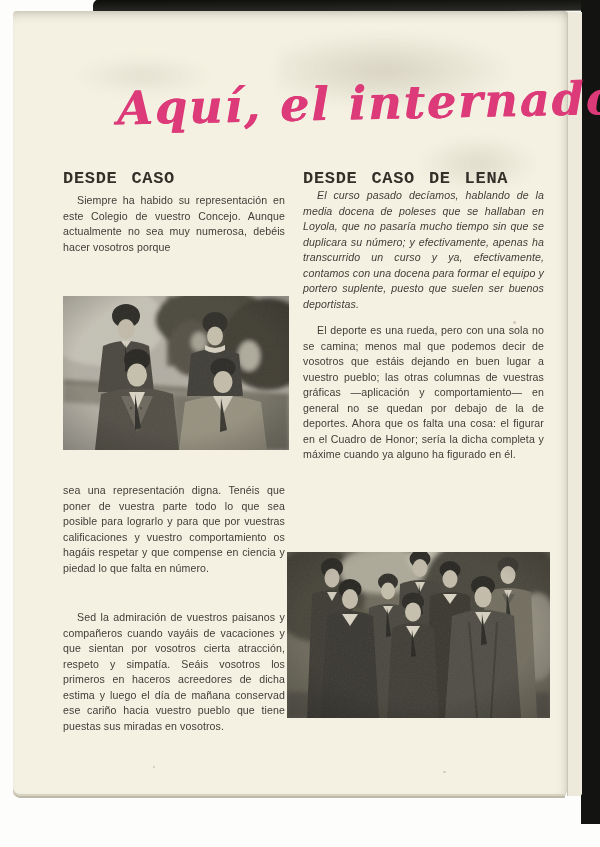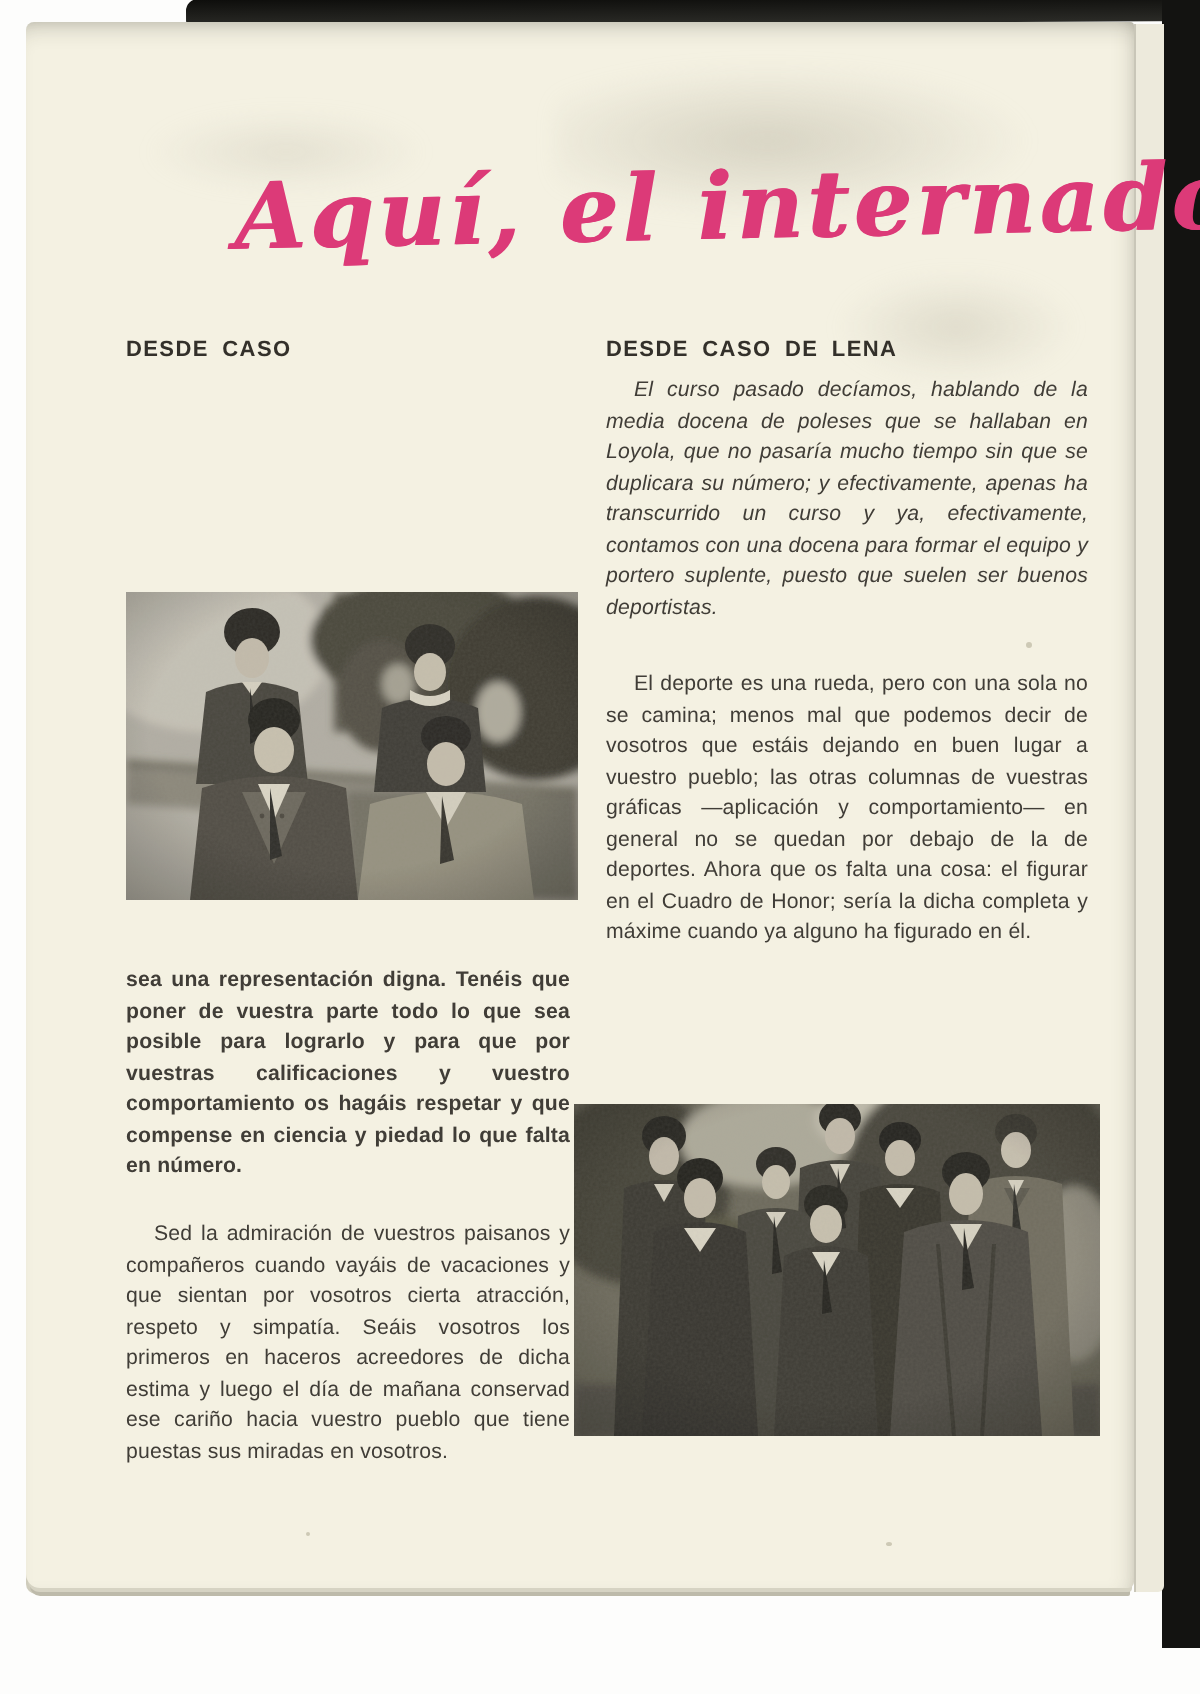--- a/index.html
+++ b/index.html
@@ -23,32 +23,32 @@
           background:radial-gradient(ellipse at 45% 50%, rgba(203,199,182,.7), rgba(203,199,182,0) 72%);}
   .ghost2{left:405px;top:125px;width:120px;height:55px;filter:blur(5px);
           background:radial-gradient(ellipse at 50% 50%, rgba(206,202,185,.55), rgba(206,202,185,0) 70%);}
   .ghost3{left:60px;top:45px;width:140px;height:40px;filter:blur(5px);
           background:radial-gradient(ellipse at 50% 50%, rgba(208,204,188,.45), rgba(208,204,188,0) 70%);}
   .title{position:absolute;left:104px;top:68px;margin:0;width:420px;
          font-family:"DejaVu Serif",serif;font-style:italic;font-weight:700;
          font-size:46px;line-height:1.1;letter-spacing:2px;color:#dc3a78;
          transform:rotate(-1.2deg);white-space:nowrap;
          text-shadow:0.6px 0 0 #dc3a78;}
-  .heading{position:absolute;margin:0;font-size:11px;font-weight:700;color:#33302a;
-           letter-spacing:.7px;word-spacing:3px;}
+  .heading{position:absolute;margin:0;font-size:17px;font-weight:700;color:#33302a;
+           letter-spacing:.7px;word-spacing:3px;font-family:Liberation Mono, monospace;}
   .hl{left:50px;top:158px;}
   .hr{left:290px;top:158px;}
   .body{position:absolute;margin:0;font-size:10.6px;line-height:15.5px;color:#403d37;
         text-align:justify;text-indent:14px;letter-spacing:.1px;hyphens:auto;}
-  .noindent{text-indent:0;font-weight:bold;}
+  .noindent{text-indent:0;}
   .pl1{left:50px;top:182px;width:222px;}
   .pl2{left:50px;top:472px;width:222px;}
   .pl3{left:50px;top:599px;width:222px;}
   .pr1{left:290px;top:177px;width:241px;font-style:italic;}
-  .pr2{left:290px;top:324px;width:241px;}
+  .pr2{left:290px;top:312px;width:241px;}
   .photo{position:absolute;margin:0;filter:contrast(.95) brightness(1.01);}
   .photo svg{display:block;}
   .photo1{left:50px;top:285px;width:226px;height:154px;}
   .photo2{left:274px;top:541px;width:263px;height:166px;}
   .speck{position:absolute;border-radius:50%;background:#cdc9b5;}
   .s1{left:500px;top:310px;width:3px;height:3px;}
   .s2{left:140px;top:755px;width:2px;height:2px;}
   .s3{left:430px;top:760px;width:3px;height:2px;}
 </style>
 </head>
@@ -63,20 +63,21 @@
     <div class="ghost ghost1"></div>
     <div class="ghost ghost2"></div>
     <div class="ghost ghost3"></div>
     <div class="speck s1"></div>
     <div class="speck s2"></div>
     <div class="speck s3"></div>
 
     <h1 class="title">Aquí, el internado</h1>
 
     <div class="heading hl">DESDE CASO</div>
+    <p class="body pl1">Siempre ha habido su representación en este Colegio de vuestro Concejo. Aunque actualmente no sea muy numerosa, debéis hacer vosotros porque</p>
 
     <figure class="photo photo1" aria-label="group-photo-four-boys-outdoors">
       <svg width="226" height="154" viewBox="0 0 226 154">
         <defs>
           <filter id="blur1">
               <feGaussianBlur stdDeviation="2.2"></feGaussianBlur>
             </filter>
           <filter id="grain1" x="0" y="0" width="100%" height="100%">
             <feTurbulence type="fractalNoise" baseFrequency="0.75" numOctaves="2" stitchTiles="stitch"></feTurbulence>
             <feColorMatrix type="matrix" values="0 0 0 0 0.42  0 0 0 0 0.41  0 0 0 0 0.37  0 0 0 0.22 0"></feColorMatrix>

